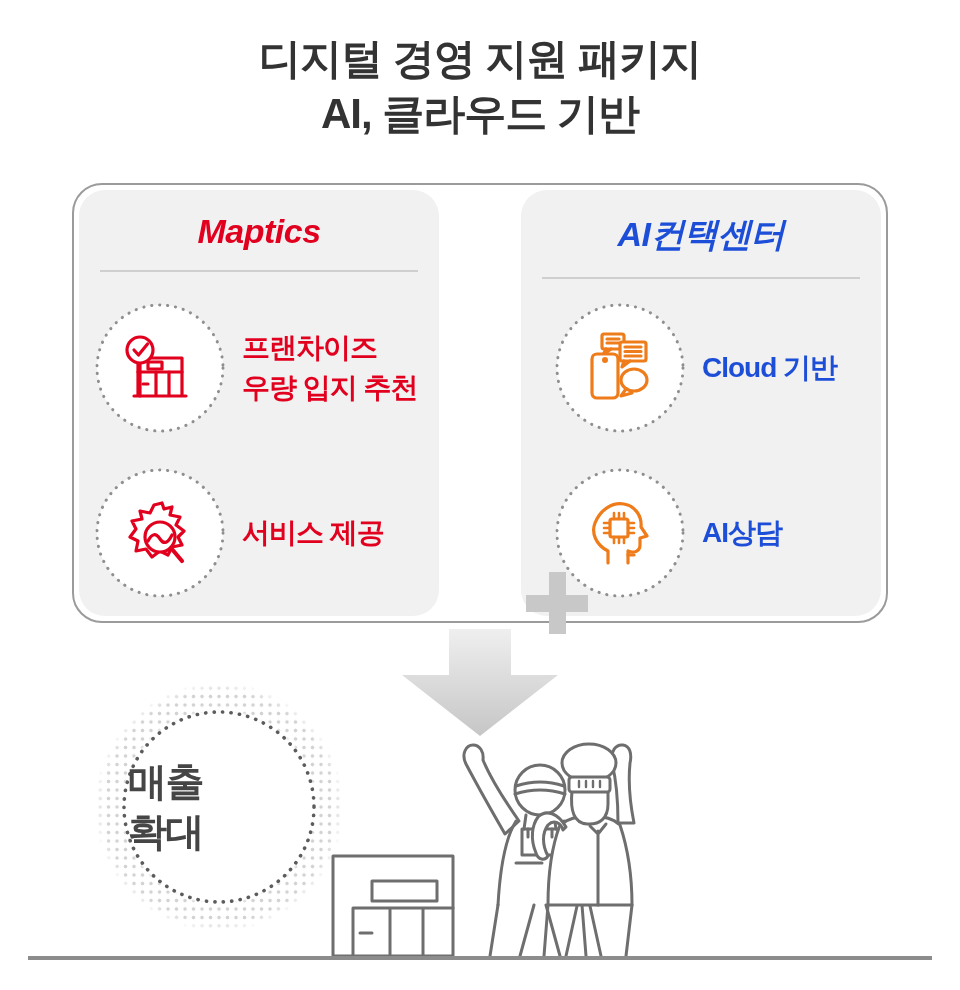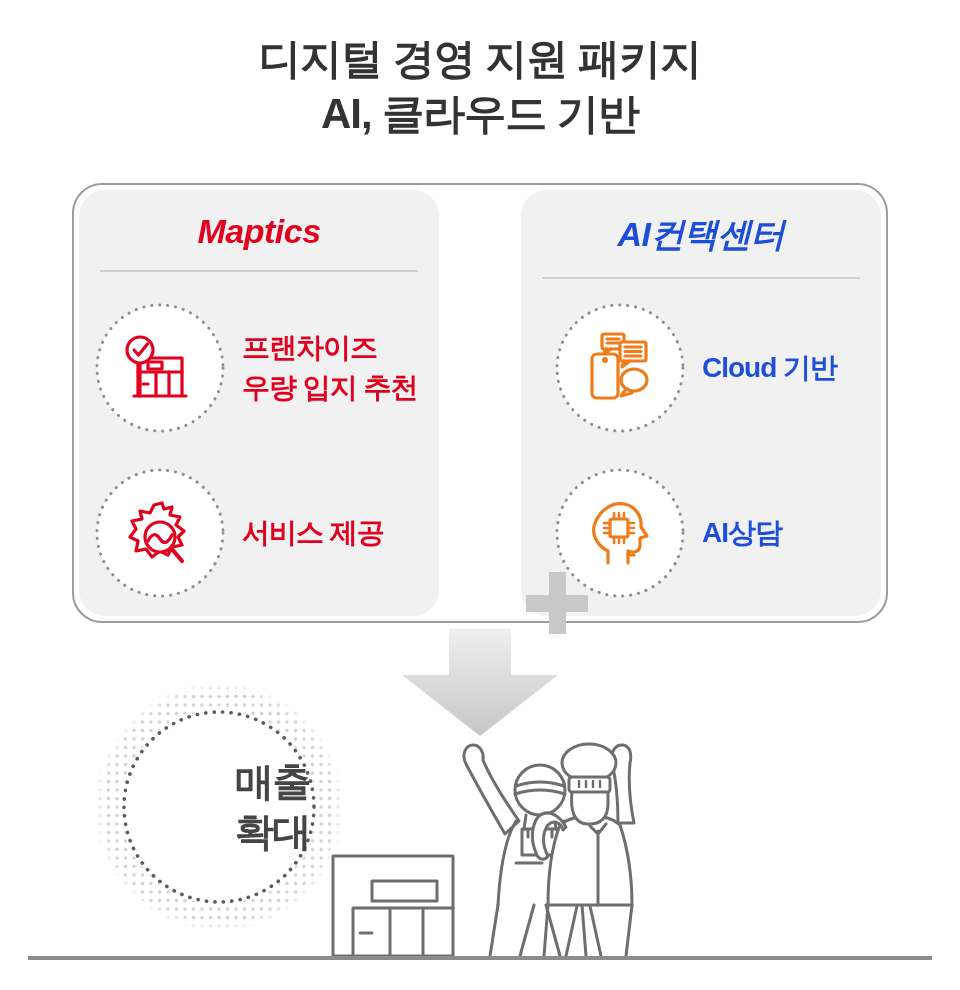--- a/index.html
+++ b/index.html
@@ -37,21 +37,21 @@
 
   
   .result{position:absolute;top:682px;width:250px;height:250px;}
   .halo{position:absolute;inset:0;border-radius:50%;
         background-image:radial-gradient(circle,#d2d2d2 1.7px,rgba(0,0,0,0) 2px);
         background-size:8.5px 8.5px;background-position:center;
         -webkit-mask-image:radial-gradient(circle closest-side,transparent 0 76%,#000 79% 92%,rgba(0,0,0,0.35) 97%,transparent 100%);
         mask-image:radial-gradient(circle closest-side,transparent 0 76%,#000 79% 92%,rgba(0,0,0,0.35) 97%,transparent 100%);}
   .ring{position:absolute;inset:0;}
   .result-inner{position:absolute;left:34px;top:34px;width:182px;height:182px;border-radius:50%;
-                background:#fff;display:flex;flex-direction:column;align-items:flex-end;justify-content:center;
+                background:#fff;display:flex;flex-direction:column;align-items:flex-start;justify-content:center;
                 font-size:39px;font-weight:800;color:#454545;line-height:1.28;letter-spacing:-1.5px;text-align:center;}
   .result-inner span{display:block;}
 
   
   .illustration{position:absolute;left:320px;top:733px;}
   .ground{position:absolute;left:28px;top:956px;width:904px;height:4px;background:#8c8c8c;}
 </style>
 </head>
 <body>
 

